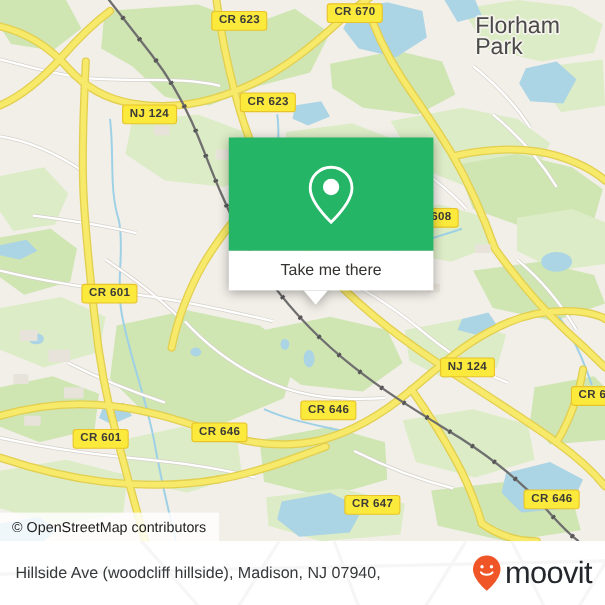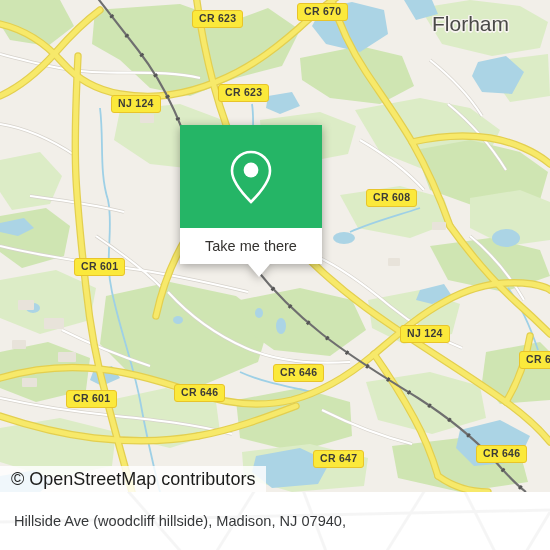--- a/index.html
+++ b/index.html
@@ -50,22 +50,22 @@
     text-align: left;
     white-space: nowrap;
     text-shadow:
       1.5px 0 0 #f6f3ee, -1.5px 0 0 #f6f3ee, 0 1.5px 0 #f6f3ee, 0 -1.5px 0 #f6f3ee,
       1.2px 1.2px 0 #f6f3ee, -1.2px 1.2px 0 #f6f3ee, 1.2px -1.2px 0 #f6f3ee, -1.2px -1.2px 0 #f6f3ee;
   }
 
   
   #popup {
     position: absolute;
-    left: 180px; top: 125px;
-    width: 142px;
+    left: 208px; top: 125px;
+    width: 186px;
     filter: drop-shadow(0 2px 5px rgba(0,0,0,.33));
   }
   #popup-head {
     height: 103px;
     background: #25b566;
     display: flex;
     align-items: center;
     justify-content: center;
   }
   #popup-body {
@@ -91,21 +91,21 @@
   
   #attrib {
     position: absolute;
     left: 0; top: 466px;
     height: 26px;
     background: rgba(255,255,255,.82);
     display: flex;
     align-items: center;
     padding: 0 11px 0 11px;
     color: #1c1c1b;
-    font-size: 18px;
+    font-size: 13px;
   }
 
   
   #footer {
     position: absolute;
     left: 0; top: 492px;
     width: 550px; height: 58px;
     background: #ffffff;
     overflow: hidden;
   }
@@ -295,20 +295,21 @@
           <rect x="140" y="114" width="14" height="9" rx="1"></rect>
           <rect x="196" y="136" width="16" height="9" rx="1"></rect>
           <rect x="432" y="222" width="14" height="8" rx="1"></rect>
           <rect x="388" y="258" width="12" height="8" rx="1"></rect>
         </g>
       </g>
     </svg>
 
     <div class="place-label" style="left:432px; top:14px; width:112px;">
       <div>Florham</div>
+      <div>Park</div>
     </div>
 
     <div class="shield" style="left:192px; top:10px;">CR 623</div>
     <div class="shield" style="left:297px; top:3px;">CR 670</div>
     <div class="shield" style="left:218px; top:84px;">CR 623</div>
     <div class="shield" style="left:111px; top:95px;">NJ 124</div>
     <div class="shield" style="left:366px; top:169px;margin-top:20px;">CR 608</div>
     <div class="shield" style="left:74px;  top:258px;">CR 601</div>
     <div class="shield" style="left:400px; top:325px;">NJ 124</div>
     <div class="shield" style="left:273px; top:364px;">CR 646</div>
@@ -345,16 +346,25 @@
         <path d="M380,70 L430,-10"></path>
         <path d="M460,-10 L500,70"></path>
         <path d="M520,70 L550,20"></path>
         <path d="M0,30 L550,18"></path>
       </g>
     </svg>
     <div id="footer-inner">
       <div id="address">
         <div>Hillside Ave (woodcliff hillside), Madison, NJ 07940,</div>
       </div>
+      <div id="brand">
+        <svg width="27" height="34" viewBox="0 0 27 34">
+          <path d="M13.5 1 C6.6 1 1 6.6 1 13.5 C1 22 11 31 13.5 33 C16 31 26 22 26 13.5 C26 6.6 20.4 1 13.5 1 Z" fill="#ef5526"></path>
+          <circle cx="9.2" cy="11.2" r="1.55" fill="#ffffff"></circle>
+          <circle cx="17.8" cy="11.2" r="1.55" fill="#ffffff"></circle>
+          <path d="M8.2 16.2 C10 19.2 17 19.2 18.8 16.2" fill="none" stroke="#ffffff" stroke-width="1.7" stroke-linecap="round"></path>
+        </svg>
+        <span id="brand-name">moovit</span>
+      </div>
     </div>
   </div>
 
 </div>
 
 </body></html>

